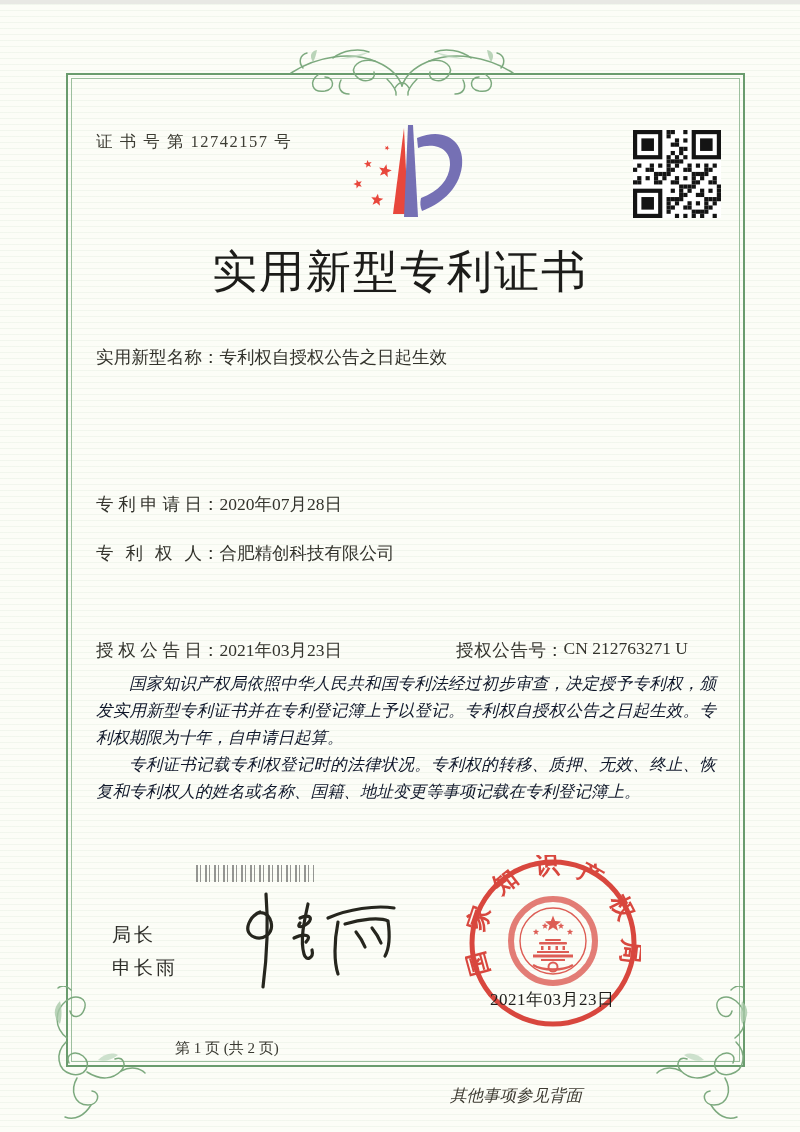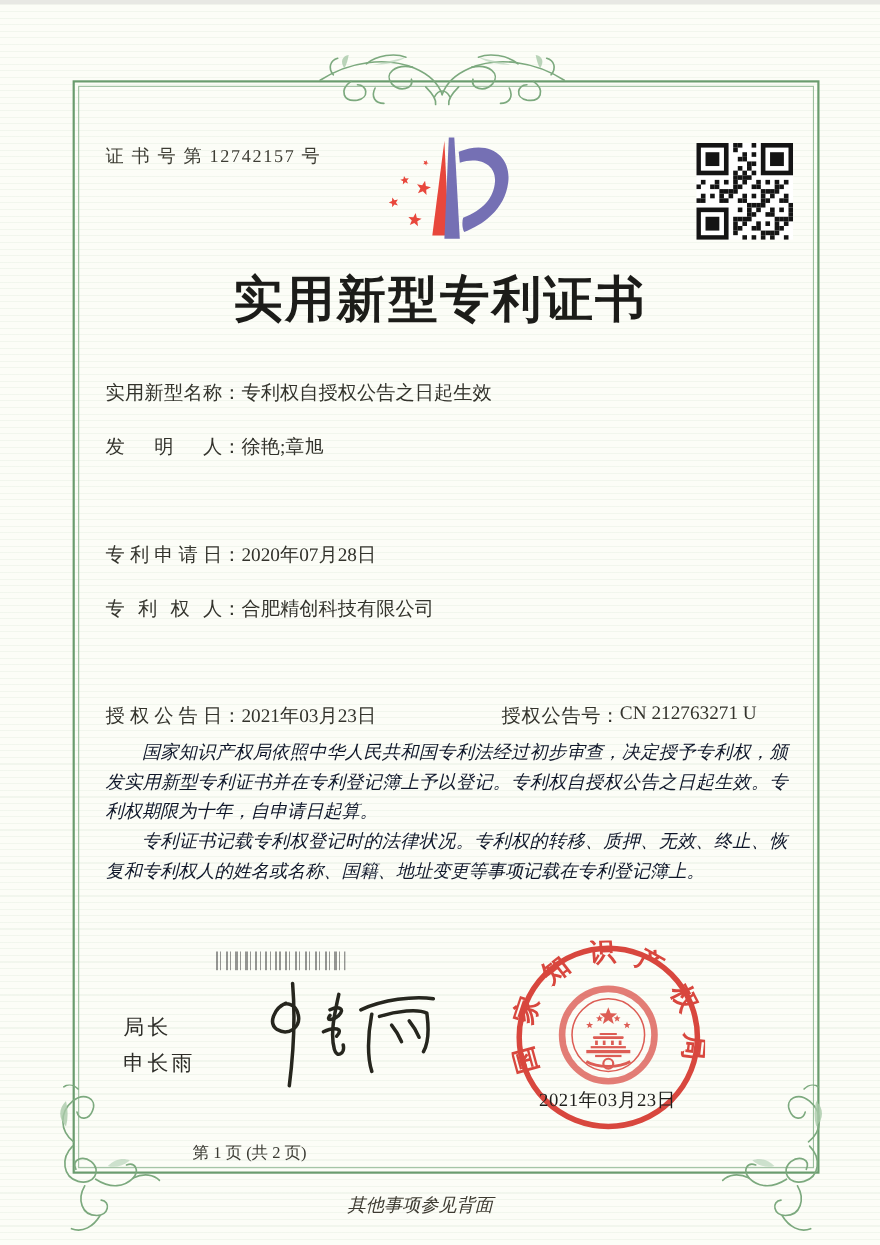--- a/index.html
+++ b/index.html
@@ -20,21 +20,21 @@
   
   .flourish-top{position:absolute;left:289px;top:42px;}
   .corner-orn{position:absolute;top:982px;}
   .corner-left{left:46px;}
   .corner-right{left:656px;transform:scaleX(-1);}
   
   .cert-no{position:absolute;left:96px;top:127px;font-size:16.5px;letter-spacing:1.5px;color:#3c3c33;}
   .logo{position:absolute;left:338px;top:114px;}
   .qr{position:absolute;left:633px;top:126px;}
   .doc-title{position:absolute;left:0;right:0;top:238px;text-align:center;
-    font-size:45px;font-weight:700;letter-spacing:2px;color:#1c1c19;}
+    font-size:45px;font-weight:400;letter-spacing:2px;color:#1c1c19;}
   
   .row{position:absolute;left:96px;width:625px;font-size:17.5px;color:#33332c;}
   .lbl{display:inline-block;width:106px;text-align:justify;text-align-last:justify;vertical-align:top;}
   .colon{vertical-align:top;}
   .val{display:inline-block;width:492px;vertical-align:top;line-height:25px;}
   .pair2{position:absolute;left:360px;top:0;white-space:nowrap;}
   .pair2 .lbl{width:90px;}
   
   .legal{position:absolute;left:96px;top:666px;width:620px;
     font-size:16.5px;line-height:27px;font-style:italic;color:#0f172a;text-align:justify;}
@@ -46,21 +46,21 @@
   .signature{position:absolute;left:228px;top:886px;}
   .barcode{position:absolute;left:196px;top:861px;width:118px;height:17px;opacity:.5;
     background:repeating-linear-gradient(90deg,#2f2f2f 0 2px,transparent 2px 4px,#2f2f2f 4px 5px,transparent 5px 9px);}
   
   .seal{position:absolute;left:465px;top:851px;}
   .seal-date{position:absolute;left:490px;top:984px;width:150px;font-size:17px;
     letter-spacing:.5px;color:#1e1e1b;white-space:nowrap;}
   
   .page-indicator{position:absolute;left:175px;top:1035px;width:400px;text-align:left;
     font-size:15px;color:#3a3a32;}
-  .back-note{position:absolute;left:182px;top:1081px;width:400px;text-align:center;
+  .back-note{position:absolute;left:182px;top:1081px;width:400px;text-align:right;
     font-size:16.5px;font-style:italic;color:#3d3a31;}
 </style>
 </head>
 <body>
 
 <div class="page">
 
   <div class="frame">
     <div class="frame-inner"></div>
   </div>
@@ -255,23 +255,20 @@
         <rect x="64" y="80" width="4" height="4"></rect>
         <rect x="76" y="80" width="4" height="4"></rect>
       </g>
   </svg>
 
   <div class="doc-title">实用新型专利证书</div>
 
   <div class="row" style="top:341px">
     <span class="lbl">实用新型名称</span><span class="colon">：</span><span class="val">专利权自授权公告之日起生效</span>
   </div>
-  <div class="row" style="top:390px">
-    <span class="lbl">发明人</span><span class="colon">：</span><span class="val">徐艳;章旭</span>
-  </div>
   <div class="row" style="top:488px">
     <span class="lbl">专利申请日</span><span class="colon">：</span><span class="val">2020年07月28日</span>
   </div>
   <div class="row" style="top:537px">
     <span class="lbl">专利权人</span><span class="colon">：</span><span class="val">合肥精创科技有限公司</span>
   </div>
   <div class="row" style="top:634px">
     <span class="lbl">授权公告日</span><span class="colon">：</span><span class="val" style="width:220px">2021年03月23日</span>
     <span class="pair2">
       <span class="lbl">授权公告号</span><span class="colon">：</span><span>CN 212763271 U</span>

